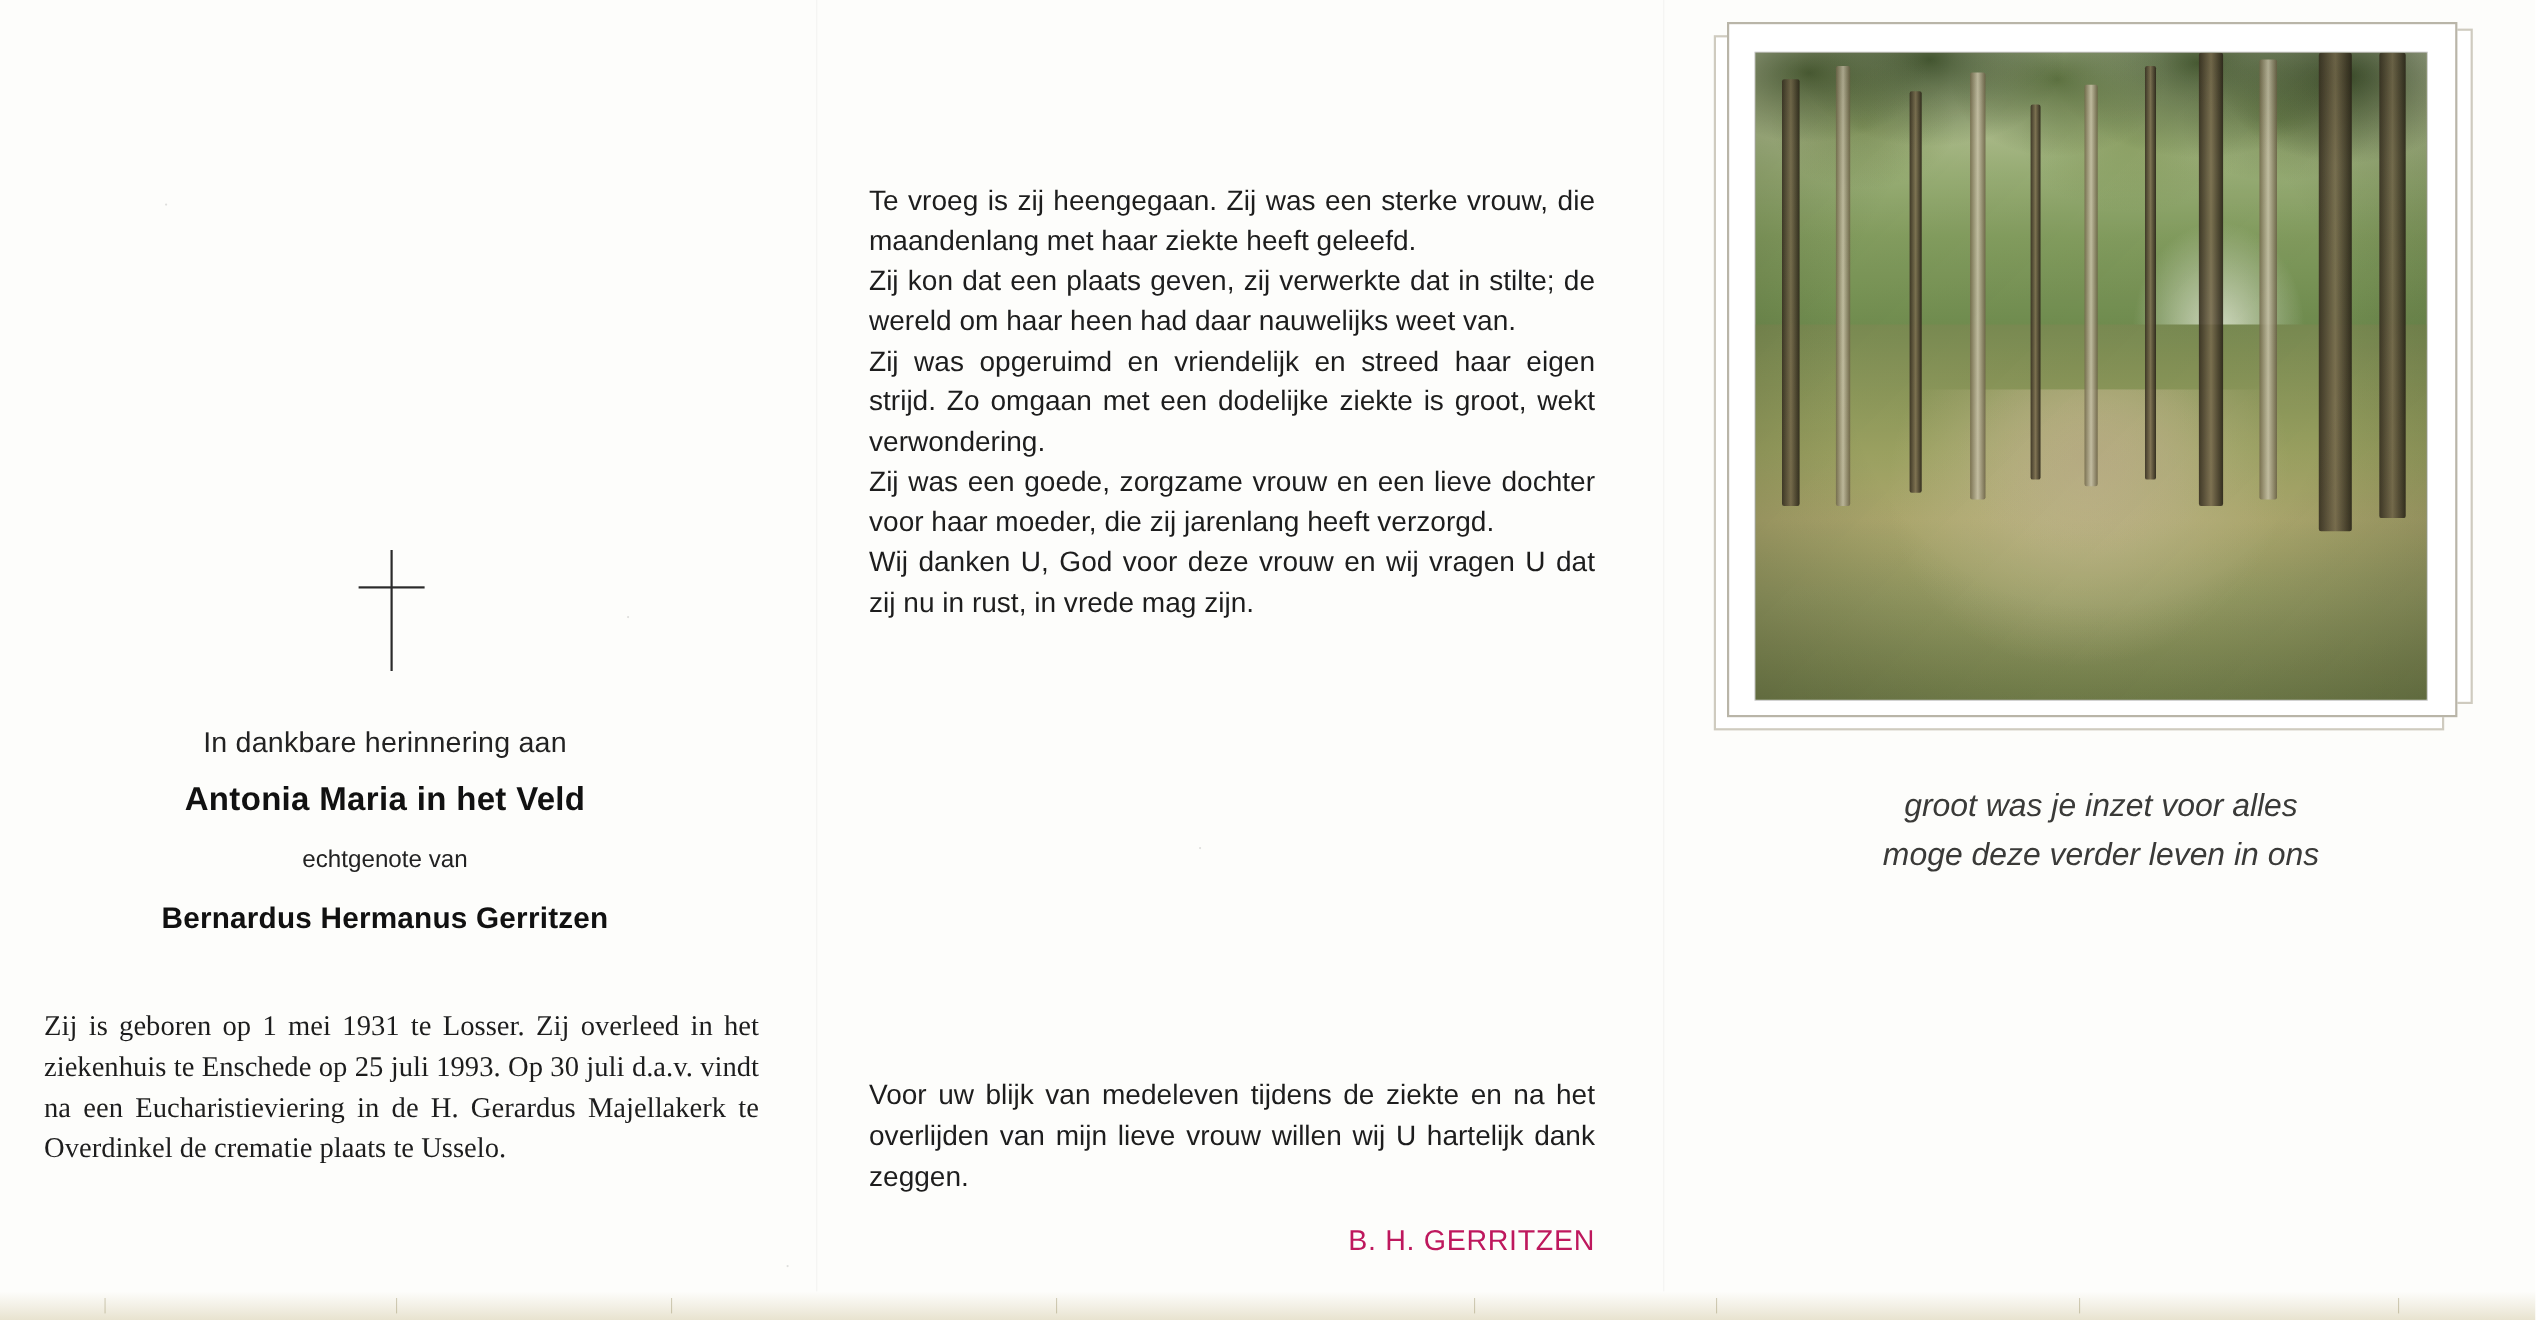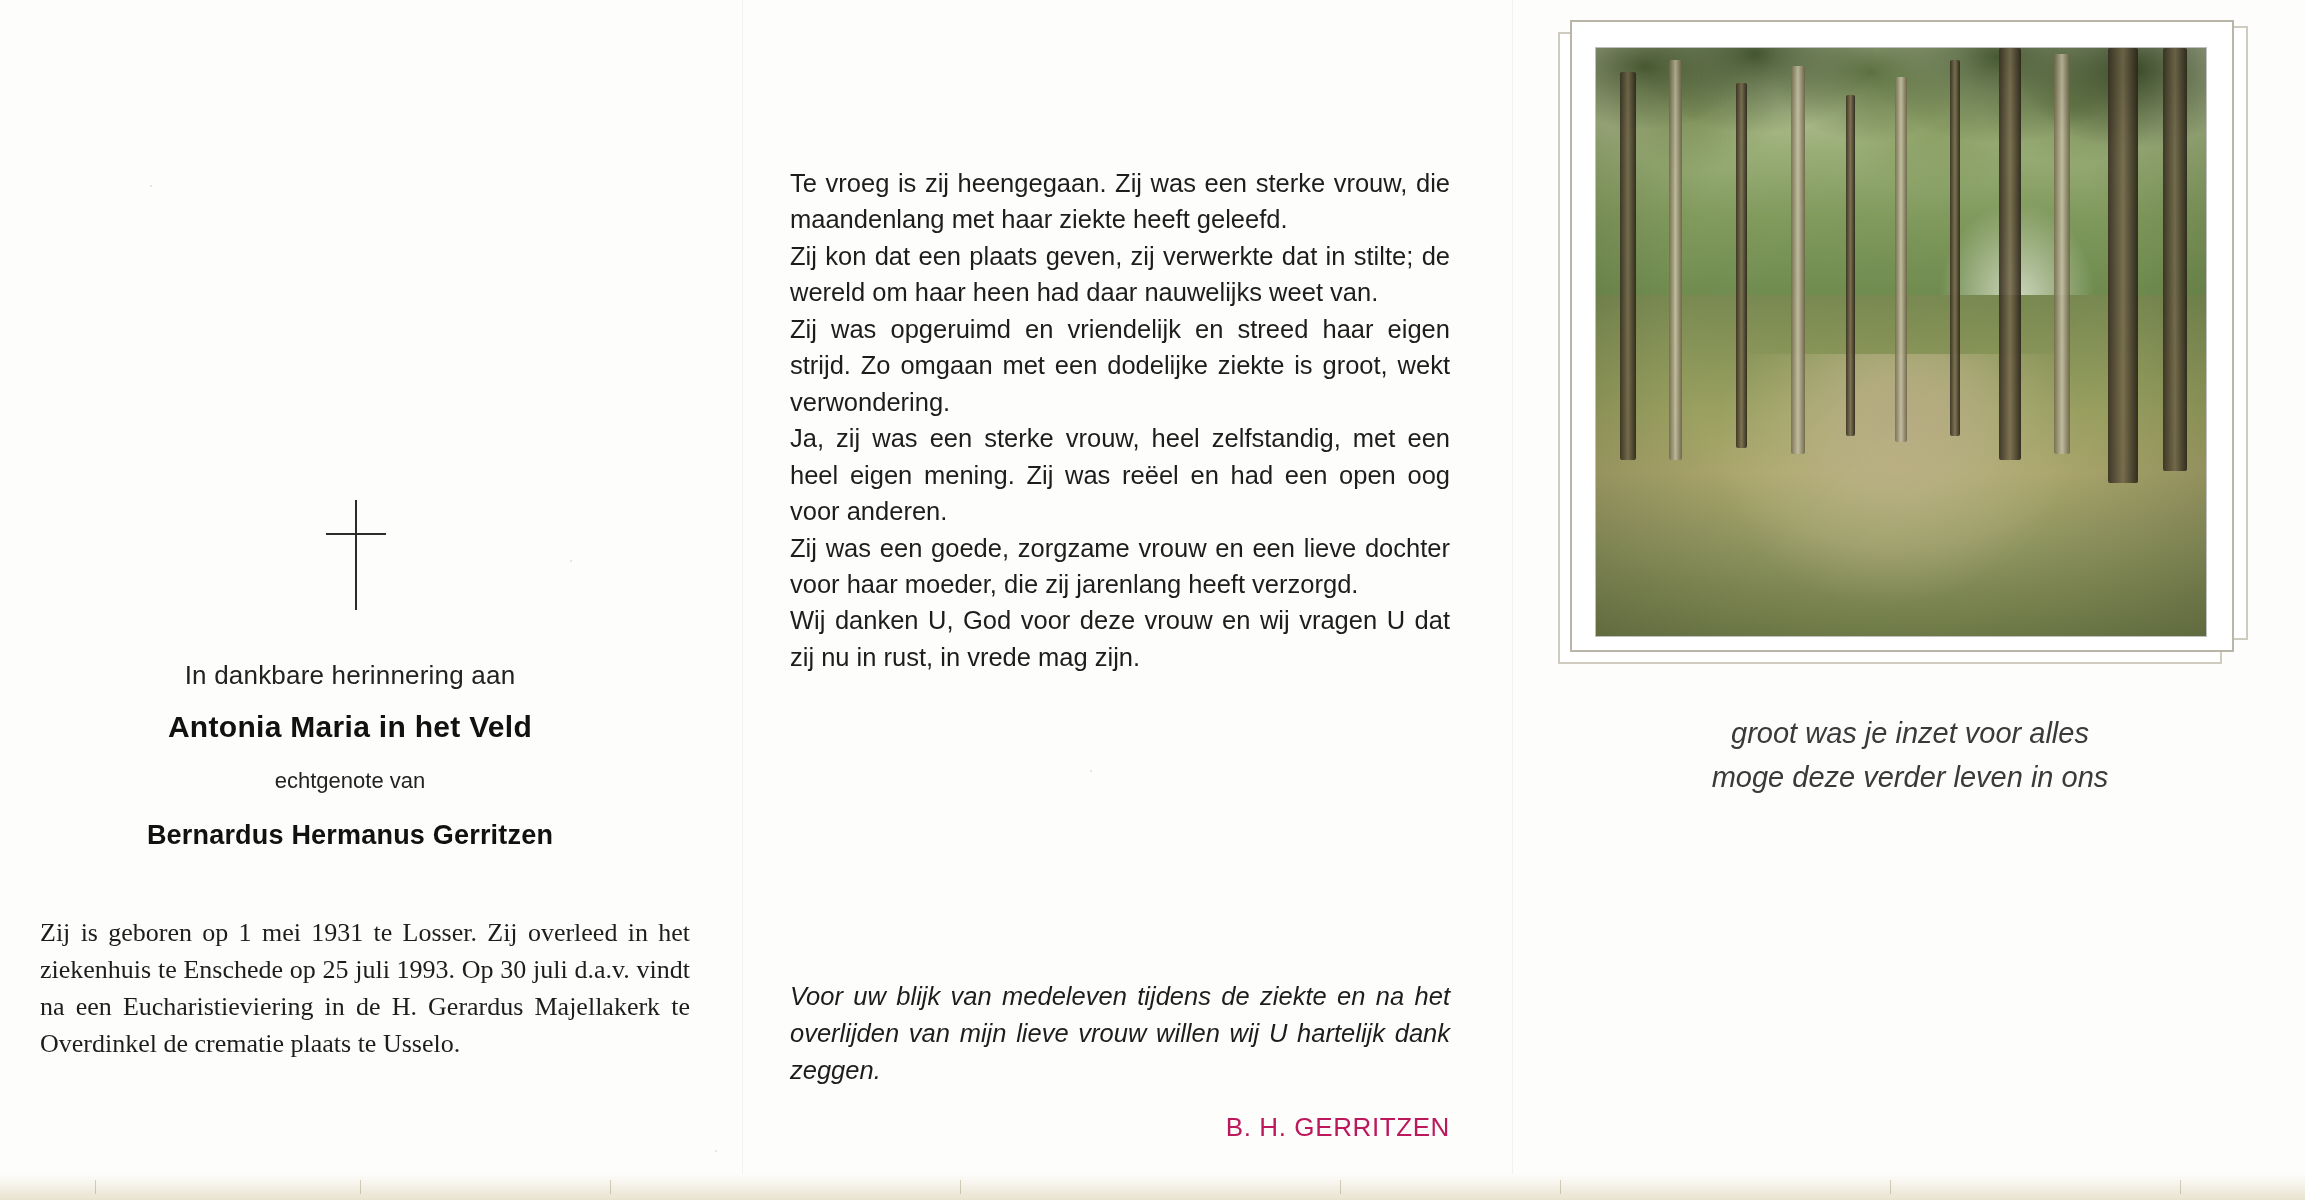--- a/index.html
+++ b/index.html
@@ -165,21 +165,20 @@
   .thanks-block {
     position: absolute;
     left: 30px;
     top: 978px;
     width: 660px;
     font-size: 25.5px;
     line-height: 1.45;
     text-align: justify;
     text-justify: inter-word;
     color: #1d1d1d;
-    font-style: italic;
   }
   .signature {
     position: absolute;
     left: 30px;
     top: 1112px;
     width: 660px;
     text-align: right;
     font-size: 26px;
     letter-spacing: 0.6px;
     color: #be185d;
@@ -321,21 +320,20 @@
 
     <div class="bio-block">Zij is geboren op 1 mei 1931 te Losser. Zij overleed in het ziekenhuis te Enschede op 25 juli 1993. Op 30 juli d.a.v. vindt na een Eucharistieviering in de H. Gerardus Majellakerk te Overdinkel de crematie plaats te Usselo.</div>
   </div>
 
   <div class="col-mid">
 
     <div class="poem-block">
       <p>Te vroeg is zij heengegaan. Zij was een sterke vrouw, die maandenlang met haar ziekte heeft geleefd.</p>
       <p>Zij kon dat een plaats geven, zij verwerkte dat in stilte; de wereld om haar heen had daar nauwelijks weet van.</p>
       <p>Zij was opgeruimd en vriendelijk en streed haar eigen strijd. Zo omgaan met een dodelijke ziekte is groot, wekt verwondering.</p>
-      <p>Ja, zij was een sterke vrouw, heel zelfstandig, met een heel eigen mening. Zij was reëel en had een open oog voor anderen.</p>
       <p>Zij was een goede, zorgzame vrouw en een lieve dochter voor haar moeder, die zij jarenlang heeft verzorgd.</p>
       <p>Wij danken U, God voor deze vrouw en wij vragen U dat zij nu in rust, in vrede mag zijn.</p>
     </div>
 
     <div class="thanks-block">Voor uw blijk van medeleven tijdens de ziekte en na het overlijden van mijn lieve vrouw willen wij U hartelijk dank zeggen.</div>
 
     <div class="signature">B. H. GERRITZEN</div>
   </div>
 
   <div class="col-right">

